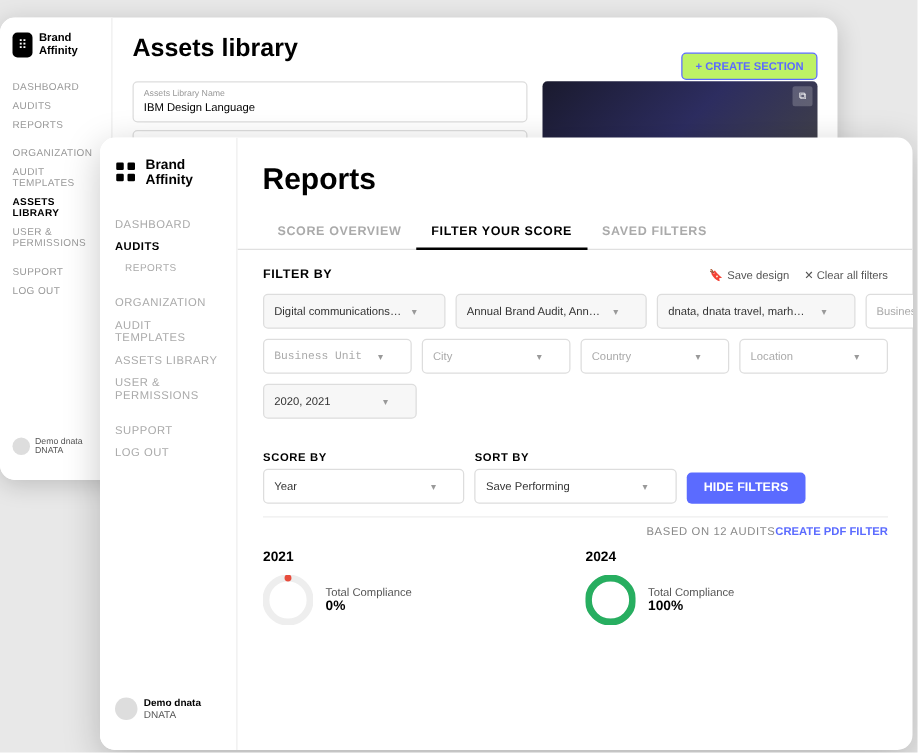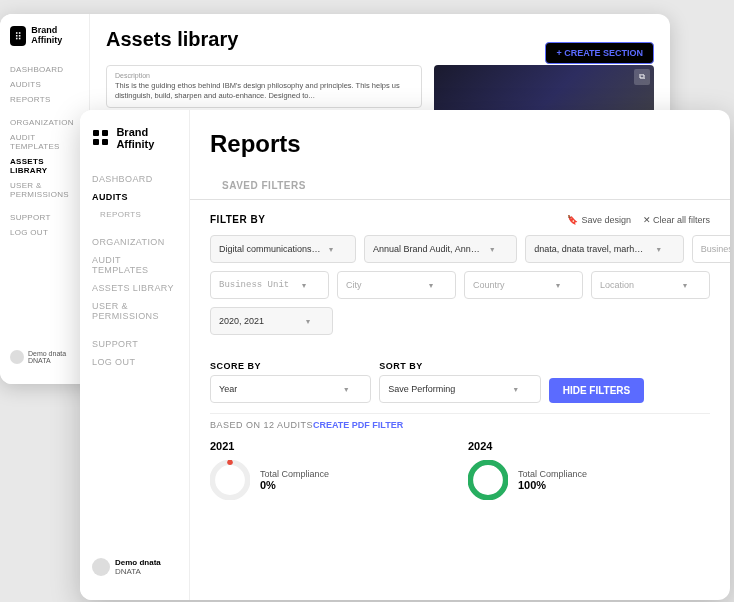--- a/index.html
+++ b/index.html
@@ -105,21 +105,21 @@
       font-size: 20px;
       font-weight: 700;
       color: #000;
       margin-bottom: 14px;
     }
     .create-btn-back {
       position: absolute;
       top: 28px;
       right: 16px;
       border: 1.5px solid #5b6bff;
-      background: #000000;
+      background: #bef264;
       color: #5b6bff;
       font-size: 9px;
       font-weight: 600;
       padding: 5px 10px;
       border-radius: 4px;
     }
     .form-back {
       display: flex;
       gap: 12px;
     }
@@ -415,21 +415,21 @@
       border-radius: 4px;
       padding: 7px 14px;
       font-size: 10px;
       font-weight: 600;
       cursor: pointer;
       white-space: nowrap;
     }
 
     .audits-info-row {
       display: flex;
-      justify-content: flex-start;
+      justify-content: flex-end;
       align-items: center;
       margin-top: 10px;
       padding-top: 6px;
       border-top: 1px solid #eee;
     }
     .audits-count {
       font-size: 9px;
       color: #888;
       text-transform: uppercase;
       letter-spacing: 0.5px;
@@ -536,20 +536,24 @@
       </div>
     </div>
   </div>
 
   <div class="main-back" style="position:relative;">
     <div class="page-title-back">Assets library</div>
     <button class="create-btn-back">+ CREATE SECTION</button>
     <div class="form-back">
       <div class="form-left">
         <div class="field-back">
+          <div class="field-label-back">Assets Library Name</div>
+          <div class="field-value-back">IBM Design Language</div>
+        </div>
+        <div class="field-back">
           <div class="field-label-back">Description</div>
           <div class="field-desc-back">This is the guiding ethos behind IBM's design philosophy and principles. This helps us distinguish, build, sharpen and auto-enhance. Designed to...</div>
         </div>
       </div>
       <div class="img-placeholder-back">
         <button class="img-copy-btn">⧉</button>
       </div>
     </div>
   </div>
 </div>
@@ -593,20 +597,22 @@
       </div>
     </div>
   </div>
 
   <div class="main-front">
     <div class="main-header-front">
       <div class="page-title-front">Reports</div>
     </div>
 
     <div class="tabs-front">
+      <div class="tab-front">SCORE OVERVIEW</div>
+      <div class="tab-front active">FILTER YOUR SCORE</div>
       <div class="tab-front">SAVED FILTERS</div>
     </div>
 
     <div class="filter-content">
 
       <div class="filter-row-header">
         <span class="filter-by-label">FILTER BY</span>
         <div class="filter-actions">
           <button class="save-filter-btn">
             <span>🔖</span>

